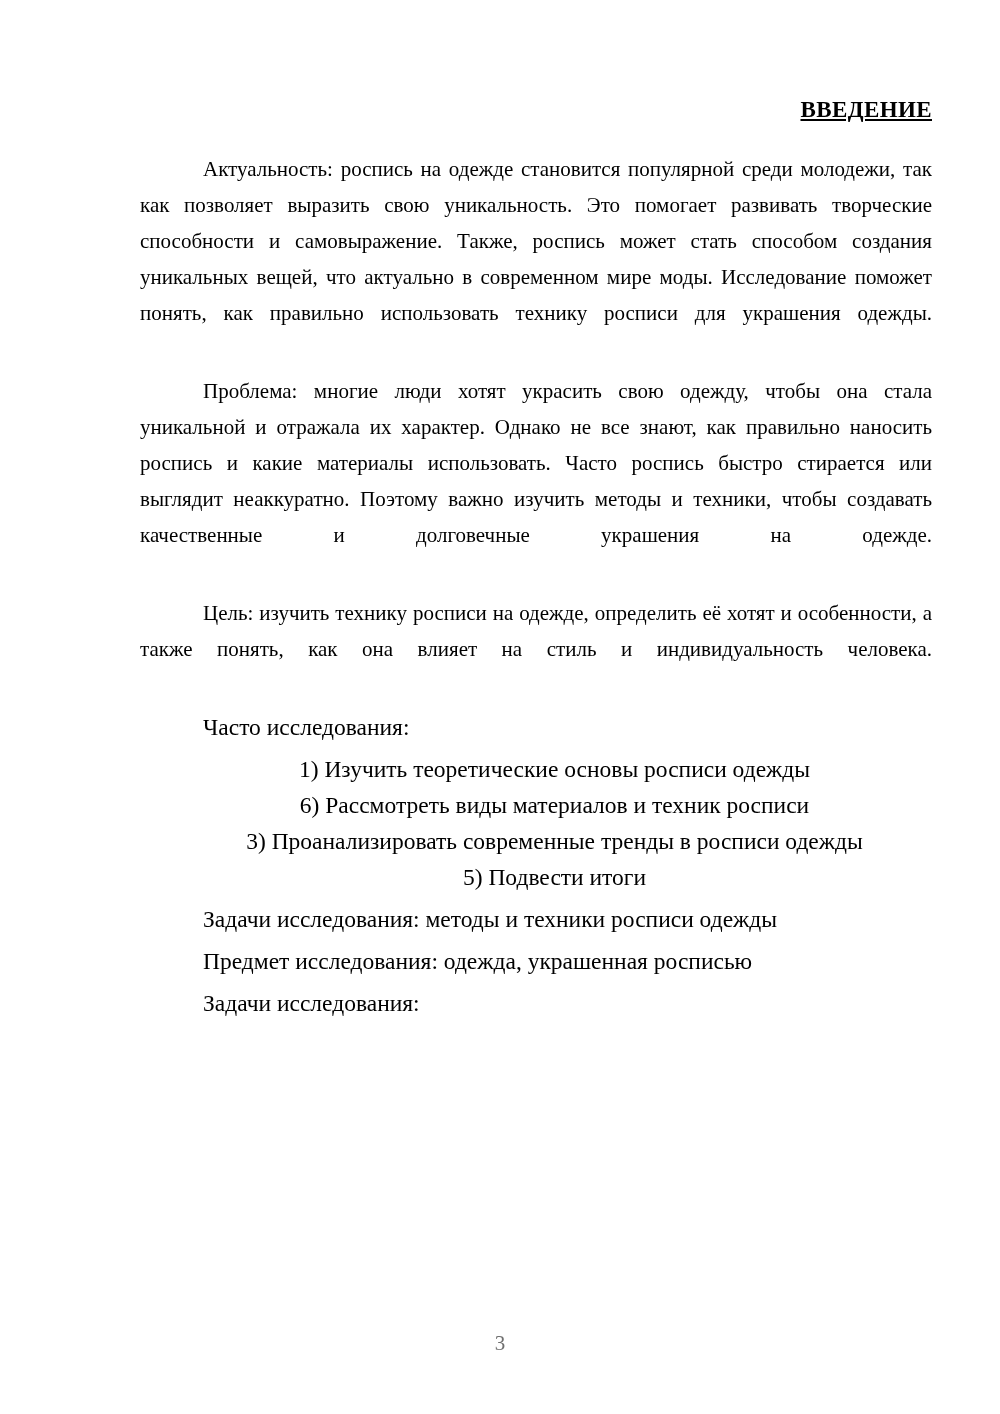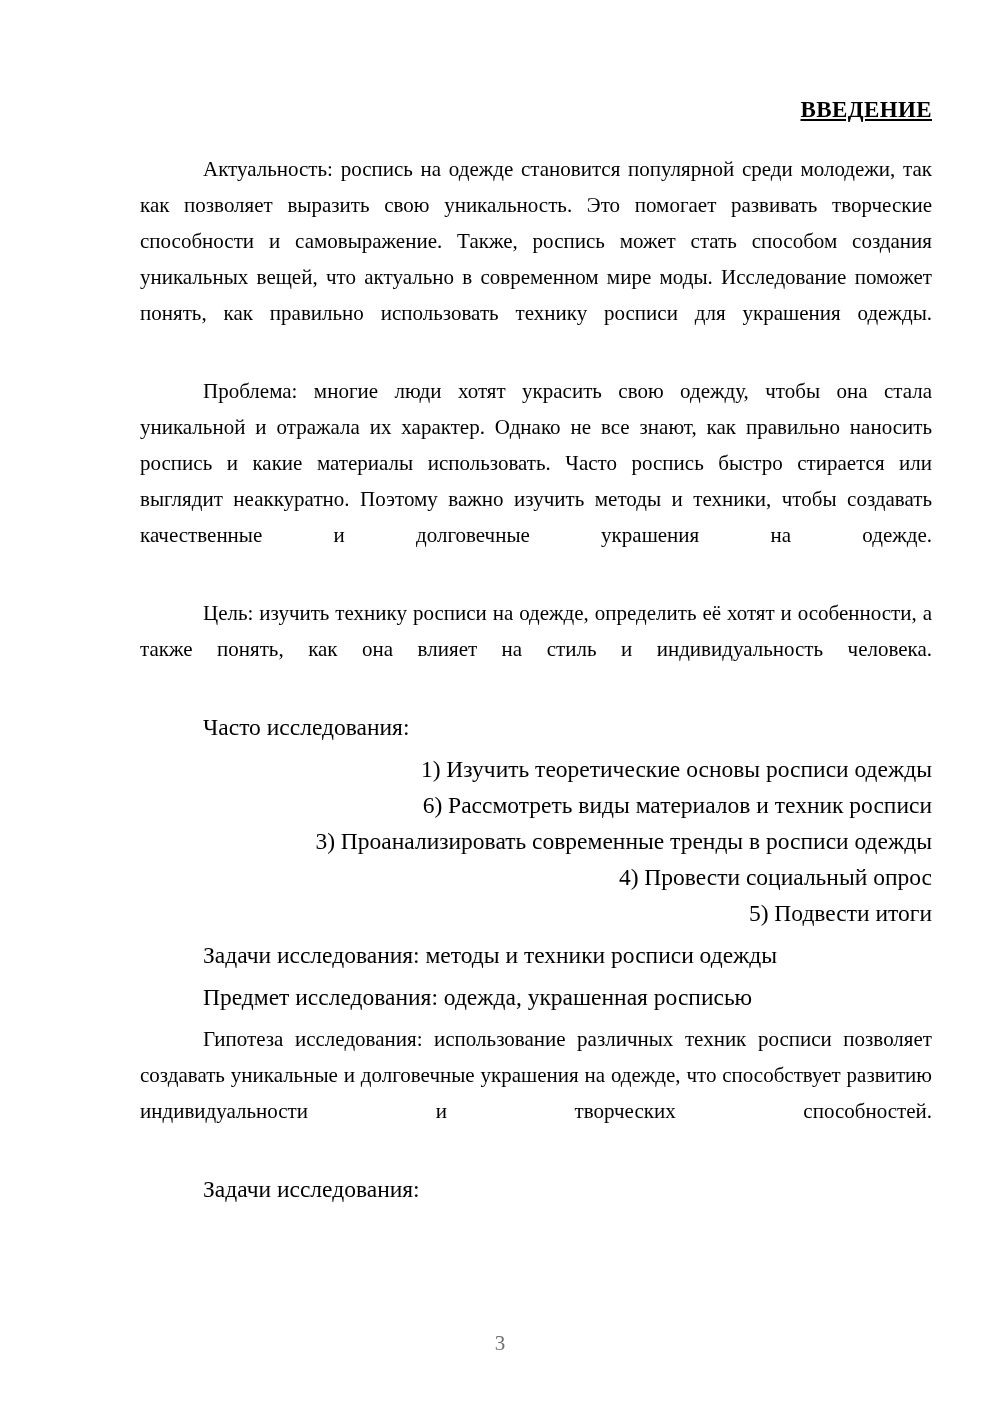--- a/index.html
+++ b/index.html
@@ -75,21 +75,21 @@
     list-style: none;
     margin: 0;
     padding: 0;
   }
 
   .list-item {
     font-size: 23.5px;
     line-height: 36px;
     margin: 0;
     padding: 0 0 0 37px;
-    text-align: right;
+    text-align: center;
     white-space: nowrap;
   }
 
   .page-number {
     position: absolute;
     left: 0;
     right: 0;
     top: 1330px;
     text-align: center;
     font-size: 21px;
@@ -113,35 +113,33 @@
     <p class="para">Цель: изучить технику росписи на одежде, определить её хотят и особенности, а также понять, как она влияет на стиль и индивидуальность человека.</p>
 
     <p class="para-single">Часто исследования:</p>
 
     <div class="spacer-sm"></div>
 
     <ul class="list">
       <li class="list-item">1) Изучить теоретические основы росписи одежды</li>
       <li class="list-item">6) Рассмотреть виды материалов и техник росписи</li>
       <li class="list-item">3) Проанализировать современные тренды в росписи одежды</li>
-      <li class="list-item">4) Провести социальный опрос</li>
       <li class="list-item">5) Подвести итоги</li>
     </ul>
 
     <div class="spacer-sm"></div>
 
     <p class="para-single">Задачи исследования: методы и техники росписи одежды</p>
 
     <div class="spacer-sm"></div>
 
     <p class="para-single">Предмет исследования: одежда, украшенная росписью</p>
 
     <div class="spacer-sm"></div>
 
-    <p class="para">Гипотеза исследования: использование различных техник росписи позволяет создавать уникальные и долговечные украшения на одежде, что способствует развитию индивидуальности и творческих способностей.</p>
 
     <p class="para-single">Задачи исследования:</p>
 
     <div class="spacer-sm"></div>
 
 
   </div>
 
   <div class="page-number">3</div>
 

